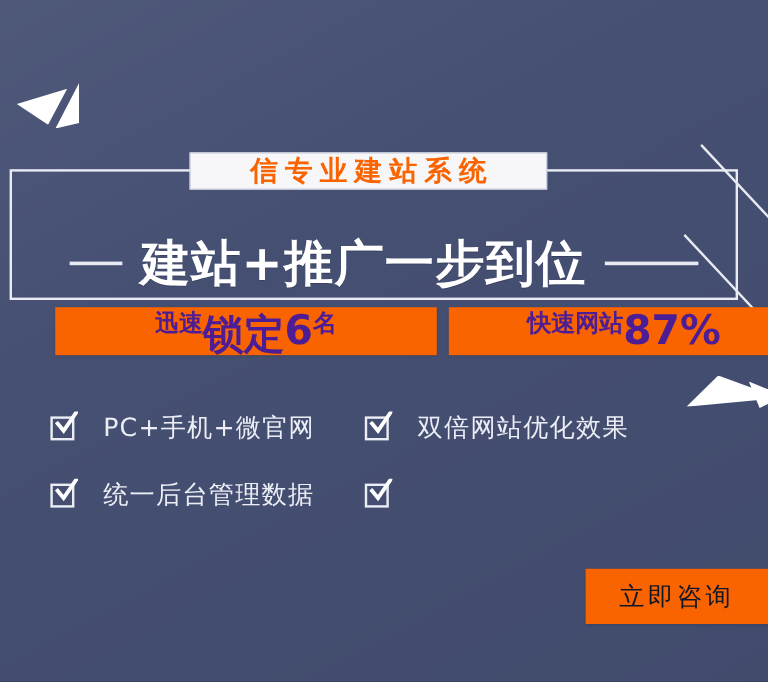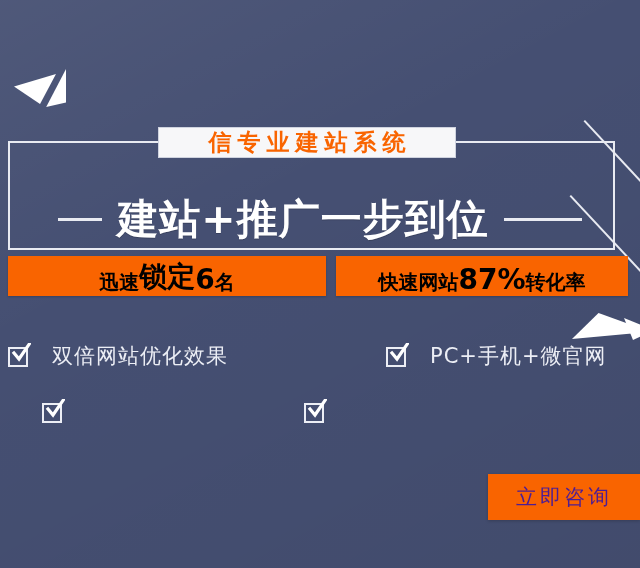--- a/index.html
+++ b/index.html
@@ -119,31 +119,32 @@
     letter-spacing: 1px;
     white-space: nowrap;
     text-shadow: 0 1px 0 rgba(0,0,0,0.18);
   }
 
   
   .strip {
     position: absolute;
     background: #f96400;
     display: flex;
-    align-items: flex-end;
-    justify-content: center;
-    color: #000000;
+    align-items: flex-start;
+    justify-content: center;
+    color: #4c1d95;
     white-space: nowrap;
     z-index: 3;
     box-shadow: 0 1px 2px rgba(0,0,0,0.18);
+    margin-left: 38px;
   }
   .strip-left  { left: 8px;   top: 256px; width: 318px; height: 40px; }
   .strip-right { left: 336px; top: 256px; width: 292px; height: 40px; }
   .strip span.sm { font-size: 20px; font-weight: bold; }
-  .strip span.lg { font-size: 28px; font-weight: bold; }
+  .strip span.lg { font-size: 34px; font-weight: bold; }
 
   
   .features {
     position: absolute;
     left: 0; top: 328px;
     width: 640px;
     z-index: 3;
   }
   .feature-row {
     display: flex;
@@ -182,21 +183,21 @@
     white-space: nowrap;
   }
 
   
   .cta {
     position: absolute;
     left: 488px; top: 474px;
     width: 152px; height: 46px;
     background: #f96400;
     border: none;
-    color: #4c1d95;
+    color: #0f172a;
     font-size: 21px;
     letter-spacing: 3px;
     font-family: inherit;
     cursor: pointer;
     display: flex;
     align-items: center;
     justify-content: center;
     z-index: 5;
     box-shadow: 0 1px 3px rgba(0,0,0,0.2);
   }
@@ -231,54 +232,54 @@
     <span class="sm">迅速</span>
     <span class="lg">锁定</span>
     <span class="lg">6</span>
     <span class="sm">名</span>
   </div>
 
   <div class="strip strip-right">
     <span class="sm">快速</span>
     <span class="sm">网站</span>
     <span class="lg">87%</span>
-    <span class="sm">转化率</span>
   </div>
 
   <div class="features">
 
     <div class="feature-row">
+      <div class="feature feat-0">
+        <span class="check-icon">
+          <span class="box"></span>
+          <svg class="tick" viewBox="0 0 20 20" aria-hidden="true">
+            <path d="M3 10 L8 16 L19 0" fill="none" stroke="#ffffff" stroke-width="3.2" stroke-linecap="square"></path>
+          </svg>
+        </span>
+        <span class="feature-label">PC+手机+微官网</span>
+      </div>
       <div class="feature feat-1">
         <span class="check-icon">
           <span class="box"></span>
           <svg class="tick" viewBox="0 0 20 20" aria-hidden="true">
             <path d="M3 10 L8 16 L19 0" fill="none" stroke="#ffffff" stroke-width="3.2" stroke-linecap="square"></path>
           </svg>
         </span>
         <span class="feature-label">双倍网站优化效果</span>
-      </div>
-      <div class="feature feat-0">
-        <span class="check-icon">
-          <span class="box"></span>
-          <svg class="tick" viewBox="0 0 20 20" aria-hidden="true">
-            <path d="M3 10 L8 16 L19 0" fill="none" stroke="#ffffff" stroke-width="3.2" stroke-linecap="square"></path>
-          </svg>
-        </span>
-        <span class="feature-label">PC+手机+微官网</span>
       </div>
     </div>
 
     <div class="feature-row">
       <div class="feature feat-2">
         <span class="check-icon">
           <span class="box"></span>
           <svg class="tick" viewBox="0 0 20 20" aria-hidden="true">
             <path d="M3 10 L8 16 L19 0" fill="none" stroke="#ffffff" stroke-width="3.2" stroke-linecap="square"></path>
           </svg>
         </span>
+        <span class="feature-label">统一后台管理数据</span>
       </div>
       <div class="feature feat-3">
         <span class="check-icon">
           <span class="box"></span>
           <svg class="tick" viewBox="0 0 20 20" aria-hidden="true">
             <path d="M3 10 L8 16 L19 0" fill="none" stroke="#ffffff" stroke-width="3.2" stroke-linecap="square"></path>
           </svg>
         </span>
       </div>
     </div>

